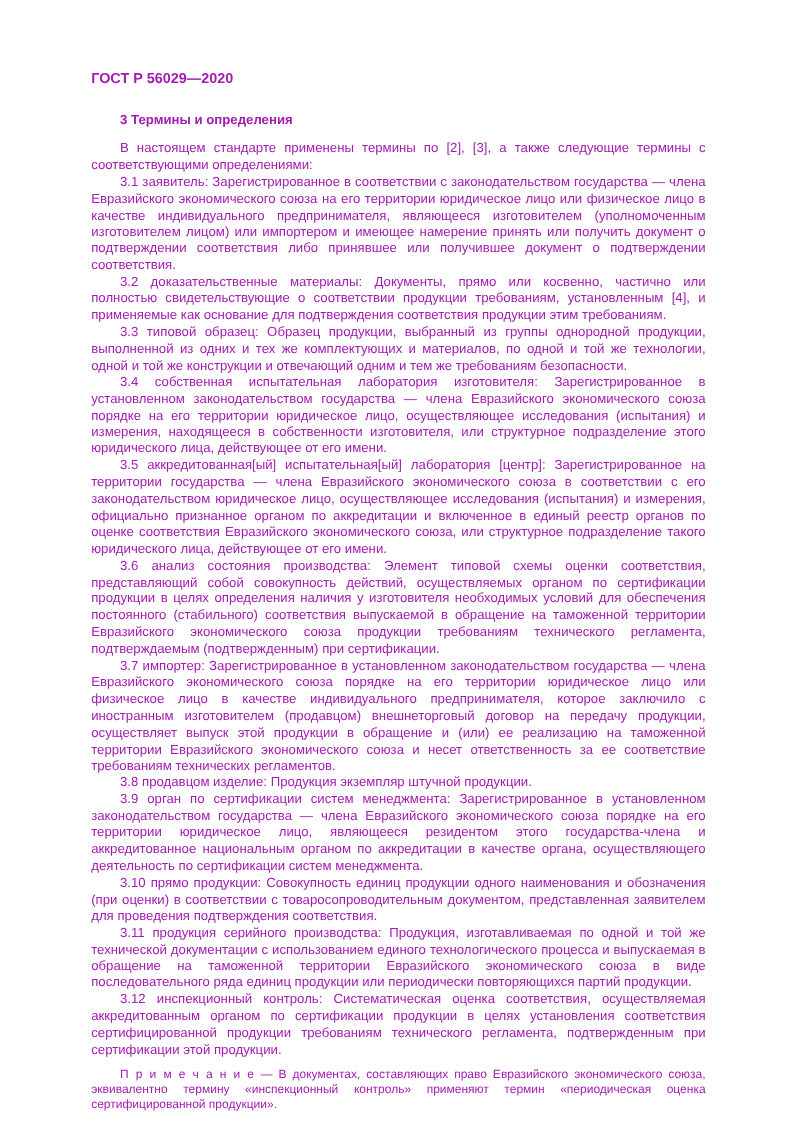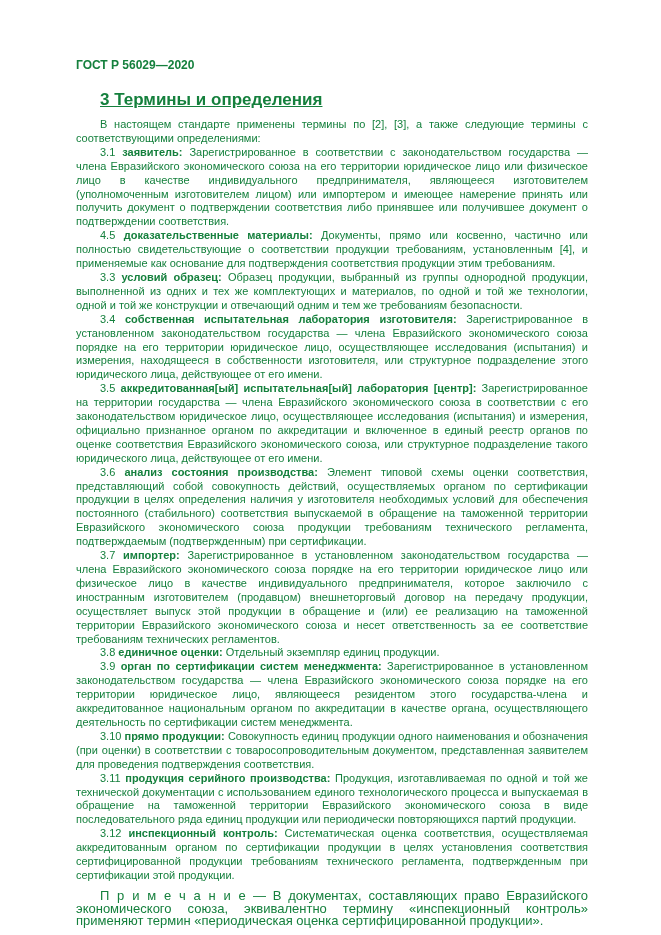--- a/index.html
+++ b/index.html
@@ -8,48 +8,47 @@
     background: #ffffff;
   }
   .page {
     position: relative;
     width: 661px;
     height: 935px;
     background: #ffffff;
     box-sizing: border-box;
     padding: 58px 73px 0 76px;
     font-family: "Liberation Sans", sans-serif;
-    color: #15803d;
+    color: #a21caf;
     overflow: hidden;
   }
   .doc-code {
     font-size: 12px;
     font-weight: bold;
     line-height: 14px;
   }
   .section-title {
-    font-size: 17px;
+    font-size: 11px;
     font-weight: bold;
     line-height: 16px;
     margin: 20px 0 10px 0;
     text-indent: 24px;
-    text-decoration: underline;
   }
   .para {
     font-size: 11px;
     line-height: 13.9px;
     text-align: justify;
     text-indent: 24px;
     margin: 0;
   }
   .term-name {
-    font-weight: bold;
+    font-weight: normal;
   }
   .note {
-    font-size: 13px;
+    font-size: 10px;
     line-height: 12.8px;
     text-align: justify;
     text-indent: 24px;
     margin-top: 7px;
   }
   .note-label {
     letter-spacing: 0.5px;
   }
 </style>
 </head>
@@ -58,33 +57,33 @@
 <div class="page">
 
   <div class="doc-code">ГОСТ Р 56029—2020</div>
 
   <div class="section-title">3 Термины и определения</div>
 
   <p class="para">В настоящем стандарте применены термины по [2], [3], а также следующие термины с соответствующими определениями:</p>
 
   <p class="para"><span>3.1</span> <span class="term-name">заявитель:</span> <span>Зарегистрированное в соответствии с законодательством государства — члена Евразийского экономического союза на его территории юридическое лицо или физическое лицо в качестве индивидуального предпринимателя, являющееся изготовителем (уполномоченным изготовителем лицом) или импортером и имеющее намерение принять или получить документ о подтверждении соответствия либо принявшее или получившее документ о подтверждении соответствия.</span></p>
 
-  <p class="para"><span>4.5</span> <span class="term-name">доказательственные материалы:</span> <span>Документы, прямо или косвенно, частично или полностью свидетельствующие о соответствии продукции требованиям, установленным [4], и применяемые как основание для подтверждения соответствия продукции этим требованиям.</span></p>
+  <p class="para"><span>3.2</span> <span class="term-name">доказательственные материалы:</span> <span>Документы, прямо или косвенно, частично или полностью свидетельствующие о соответствии продукции требованиям, установленным [4], и применяемые как основание для подтверждения соответствия продукции этим требованиям.</span></p>
 
-  <p class="para"><span>3.3</span> <span class="term-name">условий образец:</span> <span>Образец продукции, выбранный из группы однородной продукции, выполненной из одних и тех же комплектующих и материалов, по одной и той же технологии, одной и той же конструкции и отвечающий одним и тем же требованиям безопасности.</span></p>
+  <p class="para"><span>3.3</span> <span class="term-name">типовой образец:</span> <span>Образец продукции, выбранный из группы однородной продукции, выполненной из одних и тех же комплектующих и материалов, по одной и той же технологии, одной и той же конструкции и отвечающий одним и тем же требованиям безопасности.</span></p>
 
   <p class="para"><span>3.4</span> <span class="term-name">собственная испытательная лаборатория изготовителя:</span> <span>Зарегистрированное в установленном законодательством государства — члена Евразийского экономического союза порядке на его территории юридическое лицо, осуществляющее исследования (испытания) и измерения, находящееся в собственности изготовителя, или структурное подразделение этого юридического лица, действующее от его имени.</span></p>
 
   <p class="para"><span>3.5</span> <span class="term-name">аккредитованная[ый] испытательная[ый] лаборатория [центр]:</span> <span>Зарегистрированное на территории государства — члена Евразийского экономического союза в соответствии с его законодательством юридическое лицо, осуществляющее исследования (испытания) и измерения, официально признанное органом по аккредитации и включенное в единый реестр органов по оценке соответствия Евразийского экономического союза, или структурное подразделение такого юридического лица, действующее от его имени.</span></p>
 
   <p class="para"><span>3.6</span> <span class="term-name">анализ состояния производства:</span> <span>Элемент типовой схемы оценки соответствия, представляющий собой совокупность действий, осуществляемых органом по сертификации продукции в целях определения наличия у изготовителя необходимых условий для обеспечения постоянного (стабильного) соответствия выпускаемой в обращение на таможенной территории Евразийского экономического союза продукции требованиям технического регламента, подтверждаемым (подтвержденным) при сертификации.</span></p>
 
   <p class="para"><span>3.7</span> <span class="term-name">импортер:</span> <span>Зарегистрированное в установленном законодательством государства — члена Евразийского экономического союза порядке на его территории юридическое лицо или физическое лицо в качестве индивидуального предпринимателя, которое заключило с иностранным изготовителем (продавцом) внешнеторговый договор на передачу продукции, осуществляет выпуск этой продукции в обращение и (или) ее реализацию на таможенной территории Евразийского экономического союза и несет ответственность за ее соответствие требованиям технических регламентов.</span></p>
 
-  <p class="para"><span>3.8</span> <span class="term-name">единичное оценки:</span> <span>Отдельный экземпляр единиц продукции.</span></p>
+  <p class="para"><span>3.8</span> <span class="term-name">продавцом изделие:</span> <span>Продукция экземпляр штучной продукции.</span></p>
 
   <p class="para"><span>3.9</span> <span class="term-name">орган по сертификации систем менеджмента:</span> <span>Зарегистрированное в установленном законодательством государства — члена Евразийского экономического союза порядке на его территории юридическое лицо, являющееся резидентом этого государства-члена и аккредитованное национальным органом по аккредитации в качестве органа, осуществляющего деятельность по сертификации систем менеджмента.</span></p>
 
   <p class="para"><span>3.10</span> <span class="term-name">прямо продукции:</span> <span>Совокупность единиц продукции одного наименования и обозначения (при оценки) в соответствии с товаросопроводительным документом, представленная заявителем для проведения подтверждения соответствия.</span></p>
 
   <p class="para"><span>3.11</span> <span class="term-name">продукция серийного производства:</span> <span>Продукция, изготавливаемая по одной и той же технической документации с использованием единого технологического процесса и выпускаемая в обращение на таможенной территории Евразийского экономического союза в виде последовательного ряда единиц продукции или периодически повторяющихся партий продукции.</span></p>
 
   <p class="para"><span>3.12</span> <span class="term-name">инспекционный контроль:</span> <span>Систематическая оценка соответствия, осуществляемая аккредитованным органом по сертификации продукции в целях установления соответствия сертифицированной продукции требованиям технического регламента, подтвержденным при сертификации этой продукции.</span></p>
 
   <p class="note"><span class="note-label">П р и м е ч а н и е</span>  <span>—  В документах, составляющих право Евразийского экономического союза, эквивалентно термину «инспекционный контроль» применяют термин «периодическая оценка сертифицированной продукции».</span></p>

